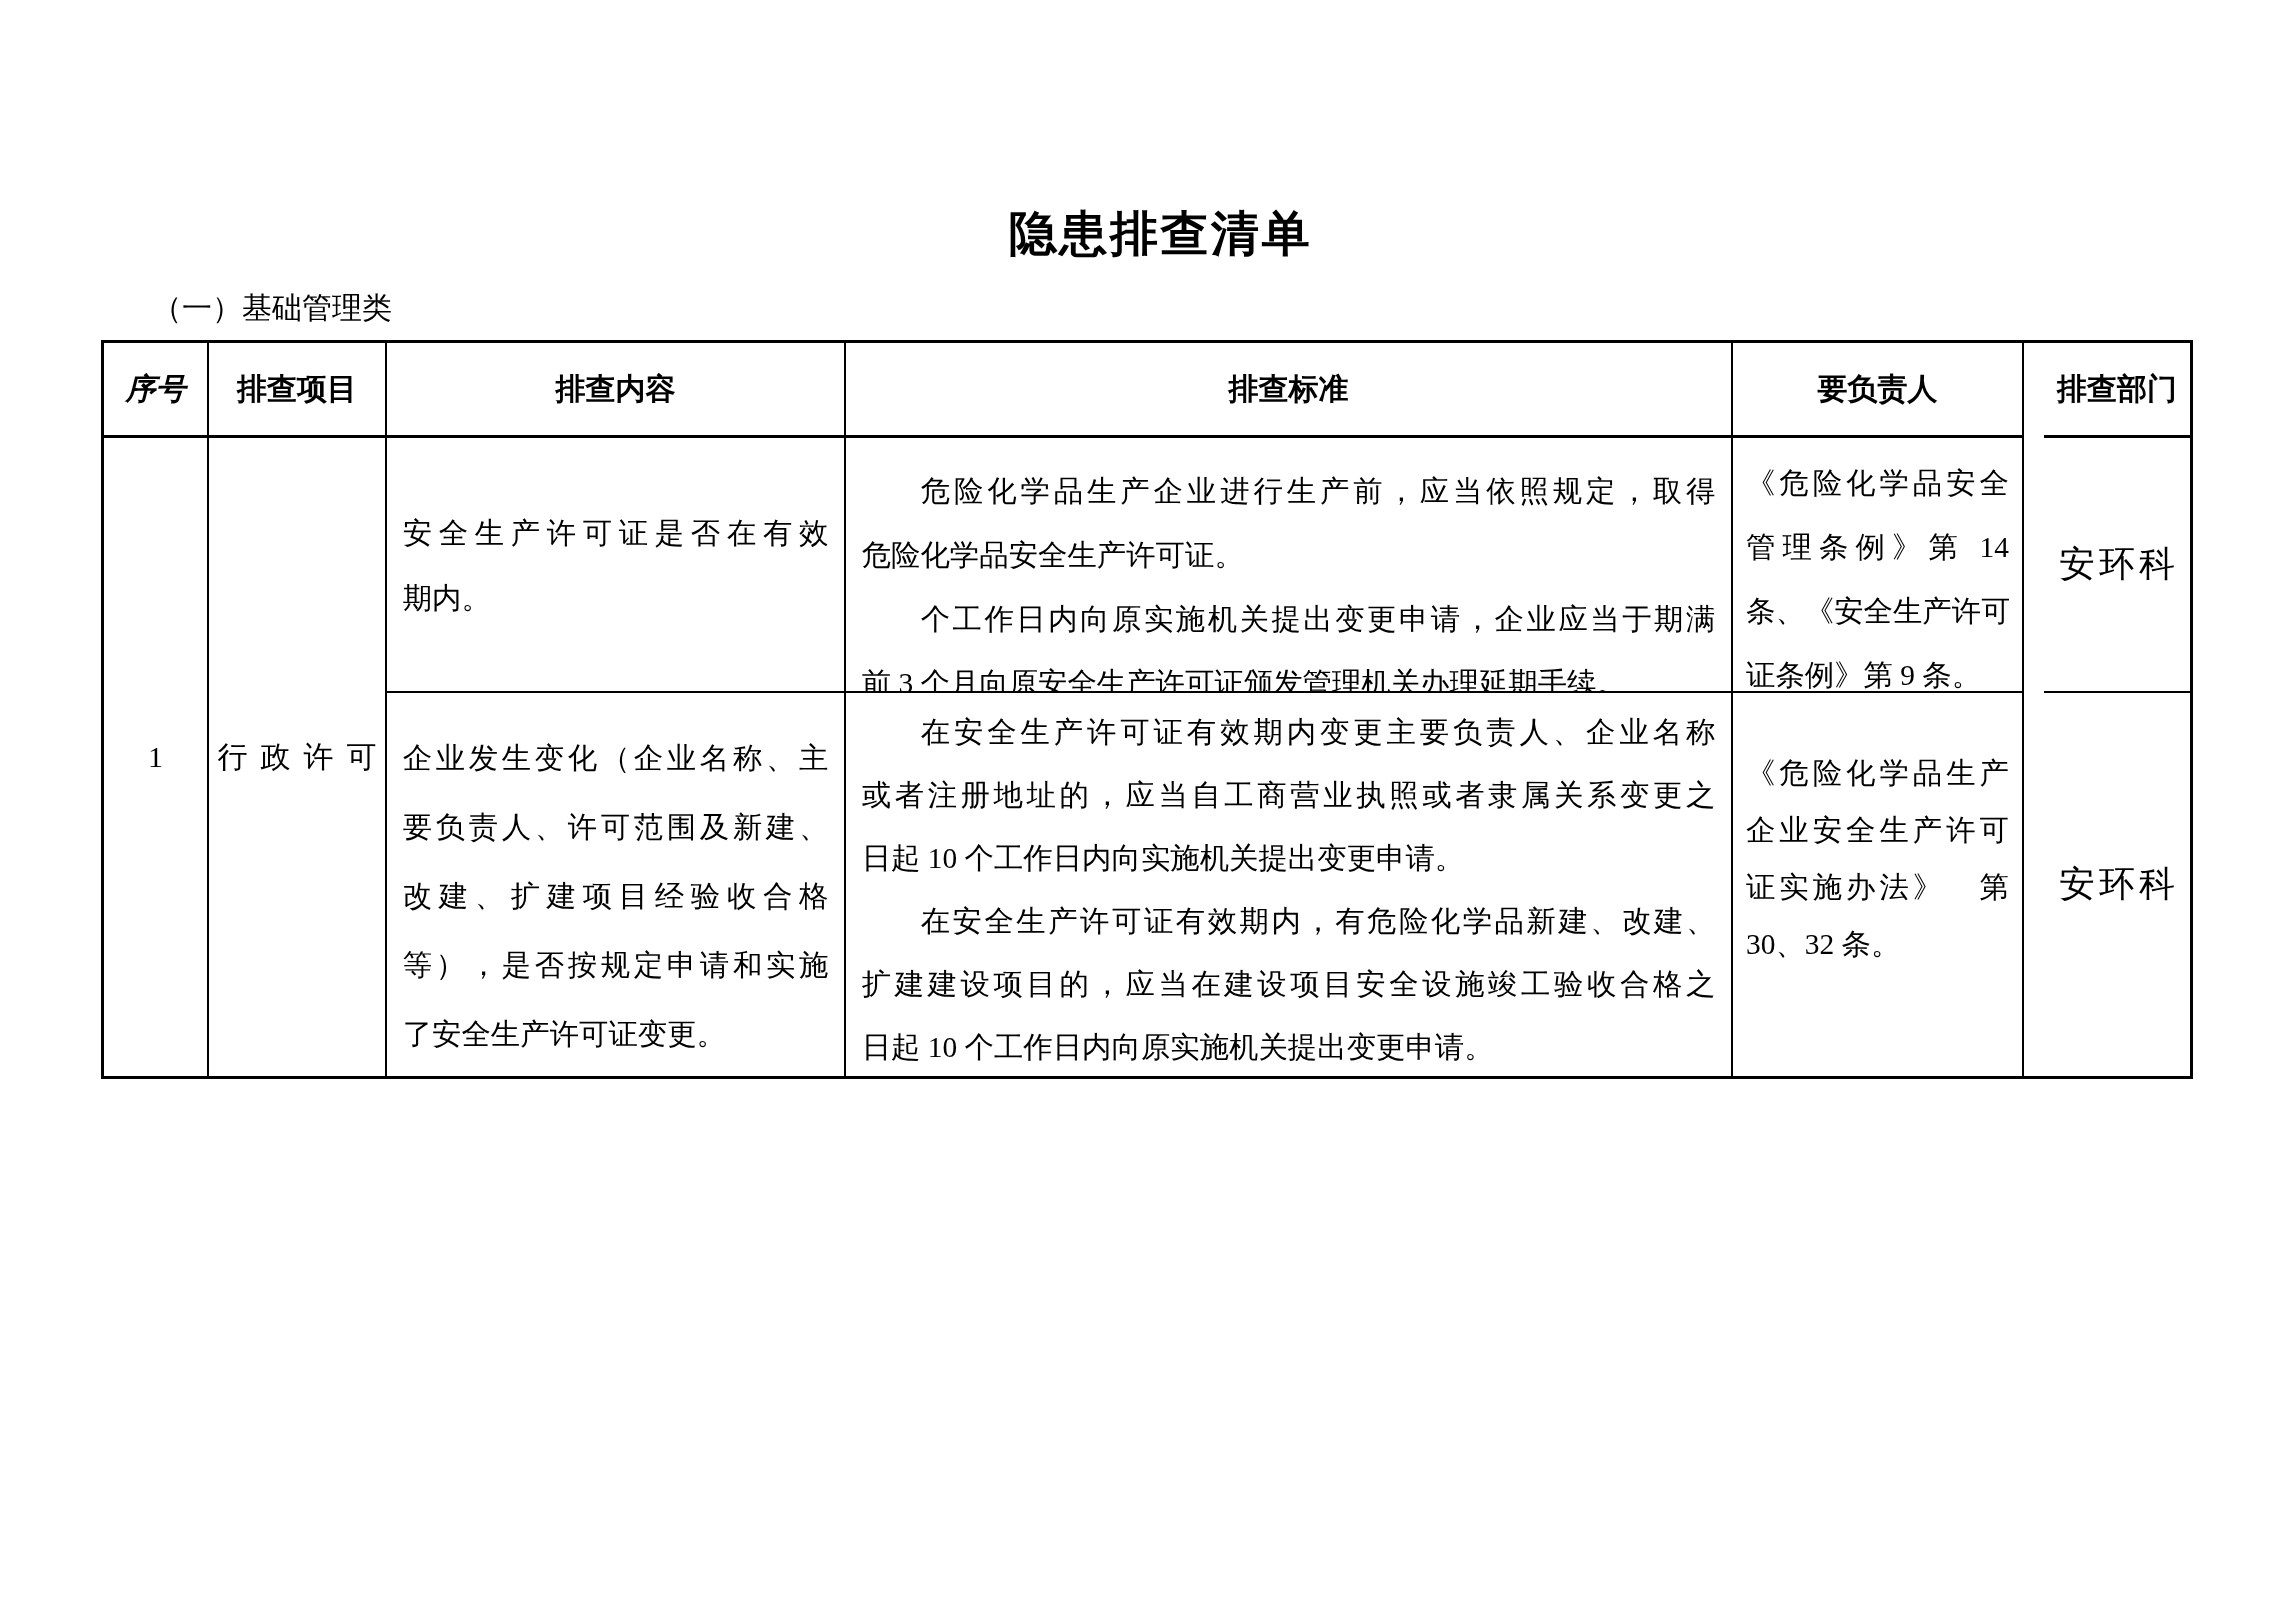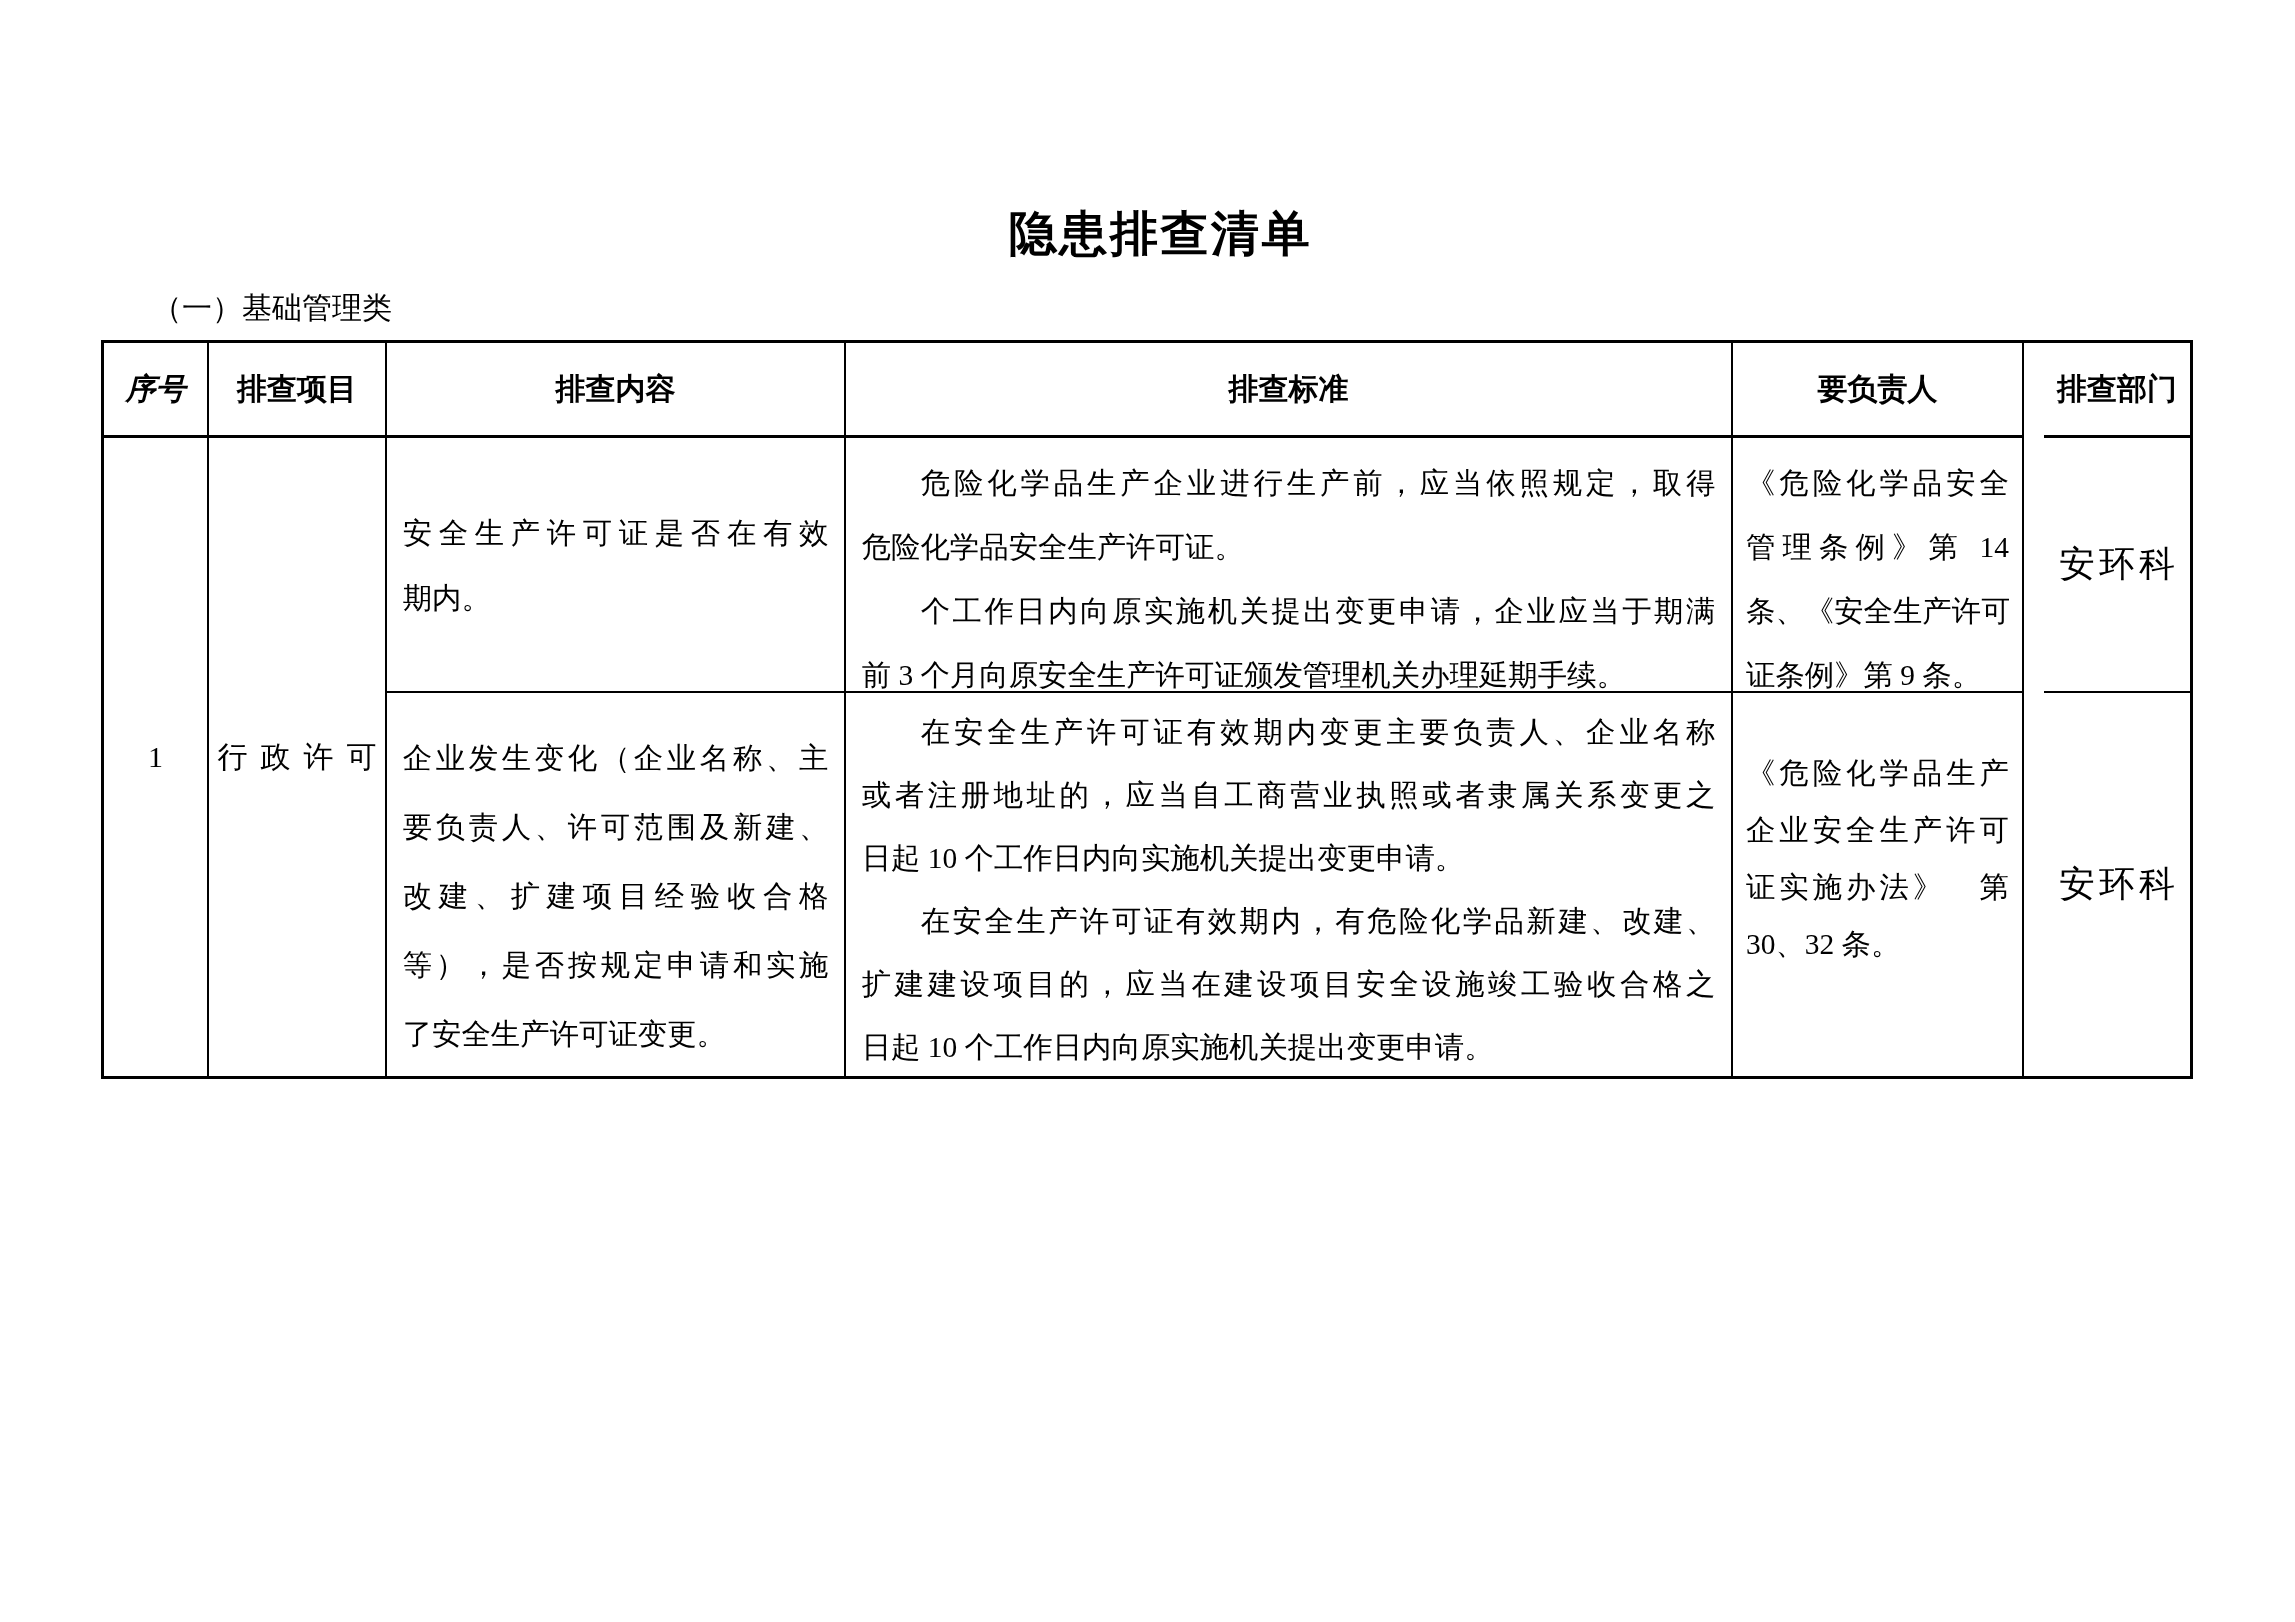--- a/index.html
+++ b/index.html
@@ -61,21 +61,21 @@
     text-align-last:justify;
     text-justify:inter-character;
     white-space:nowrap;
     overflow:hidden;
   }
   .txt .ln.last{text-align-last:left;}
   .txt .ln.indent{text-indent:59px;}
 
   .ca-content{padding-top:63px;}
   .ca-content .ln{height:65px;line-height:65px;}
-  .ca-standard{padding-top:13px;}
+  .ca-standard{padding-top:21px;}
   .ca-standard .ln{height:64px;line-height:64px;}
   .ca-basis{padding-top:13px;padding-left:13px;padding-right:13px;}
   .ca-basis .ln{height:64px;line-height:64px;}
 
   .cb-content{padding-top:31px;}
   .cb-content .ln{height:69px;line-height:69px;}
   .cb-standard{padding-top:7.9px;}
   .cb-standard .ln{height:63px;line-height:63px;}
   .cb-basis{padding-top:52px;padding-left:13px;padding-right:13px;}
   .cb-basis .ln{height:57px;line-height:57px;}

